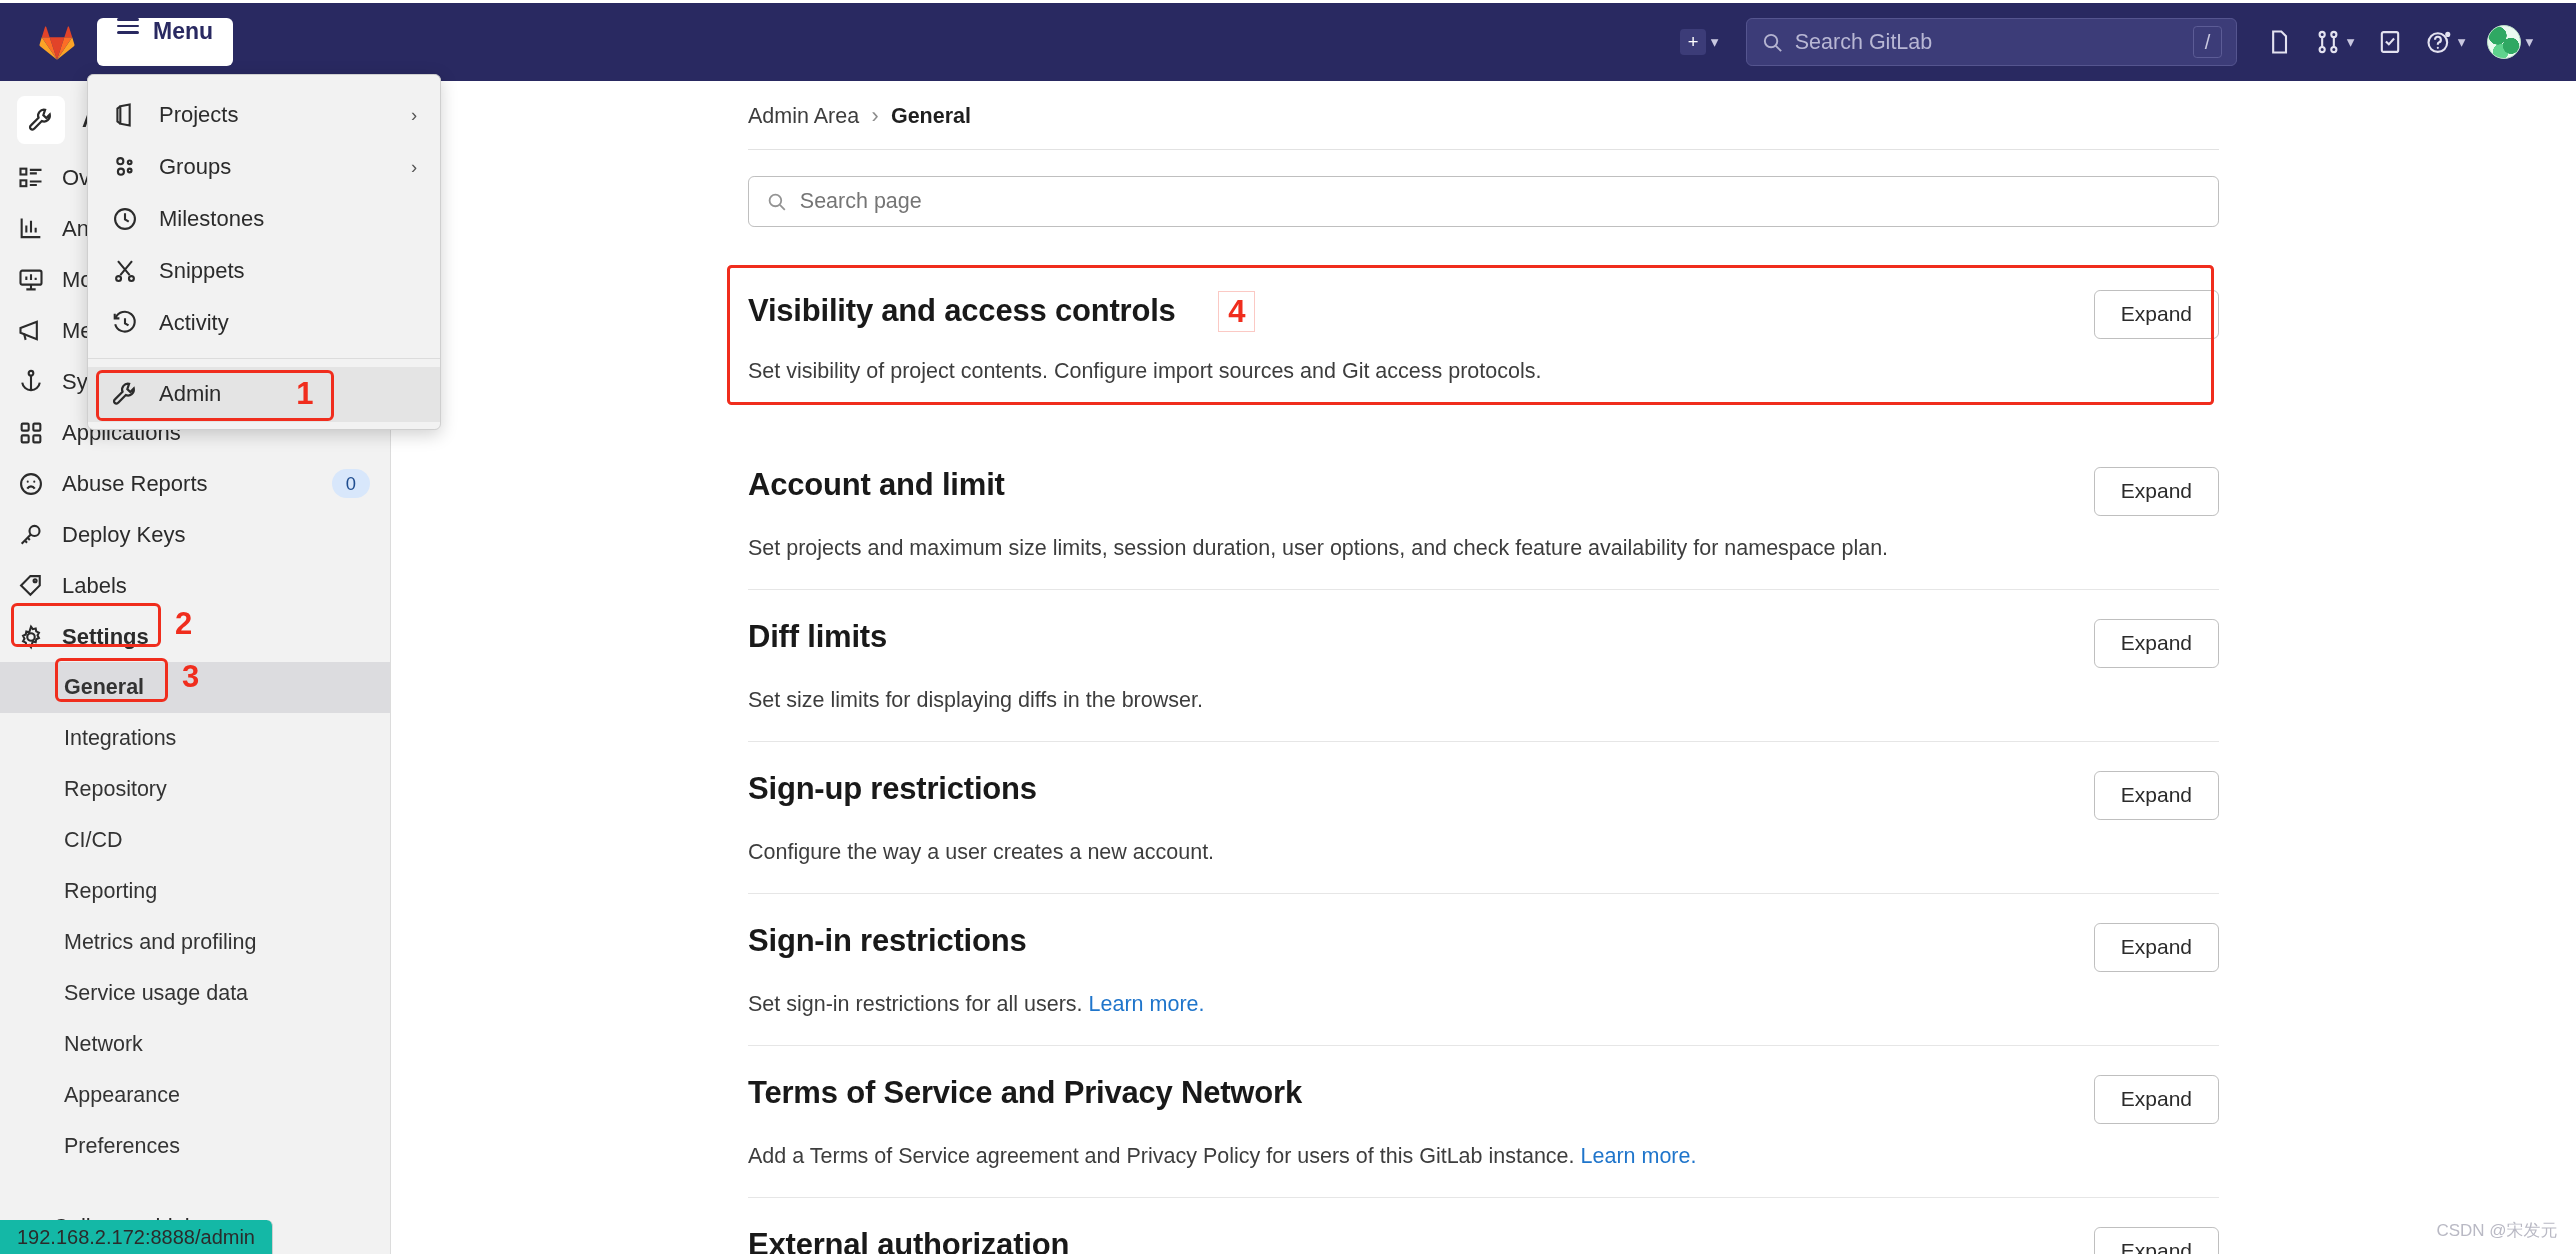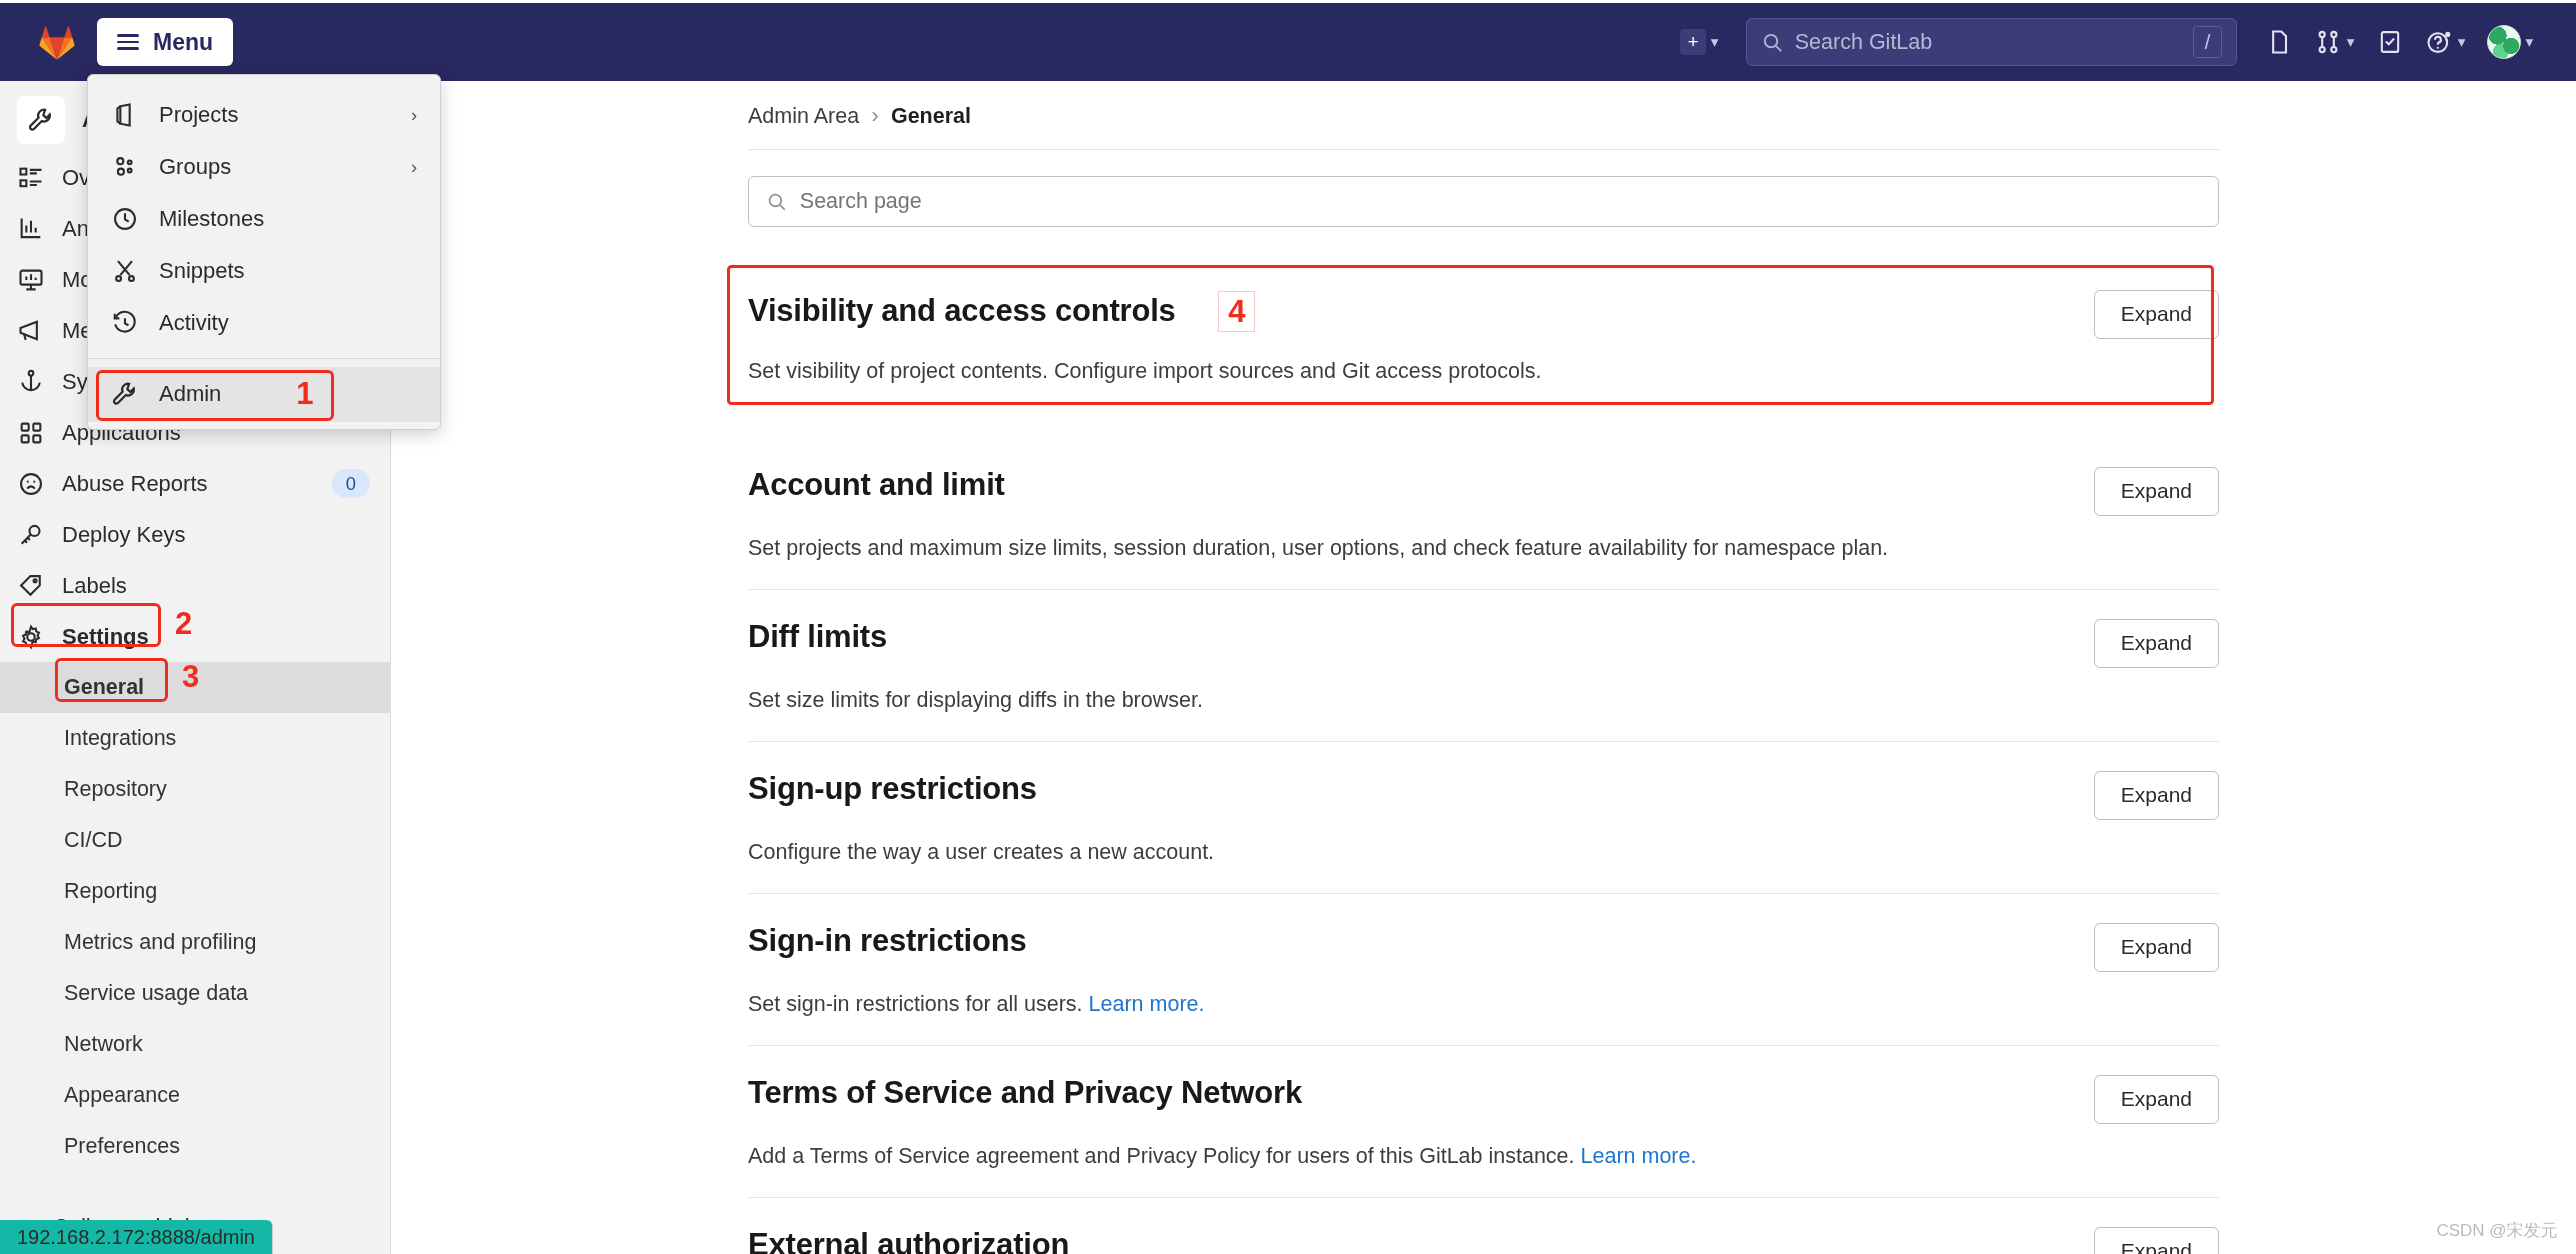--- a/index.html
+++ b/index.html
@@ -13,21 +13,21 @@
   
   #topnav {
     position: absolute; top: 3.1px; left: 0; width: 2576px; height: 78px;
     background: #292961; display: flex; align-items: center;
     padding: 0 23px; z-index: 40;
   }
   #gl-logo { width: 40px; height: 40px; margin-left: 14px; margin-right: 20px; flex: none; }
   #menu-btn {
     background: #fff; border: none; border-radius: 6.1px;
     height: 48px; padding: 0 20px;
-    display: flex; align-items: center; gap: 14px;
+    display: flex; gap: 14px;
     color: #292961; font-size: 23px; font-weight: 600;
     font-family: "Liberation Sans", sans-serif; cursor: pointer;
   }
   .hamb { display: inline-flex; flex-direction: column; gap: 3.8px; }
   .hamb i { display: block; width: 22px; height: 2.7px; background: #292961; border-radius: 1.5px; }
 
   #topnav-right { margin-left: auto; display: flex; align-items: center; gap: 0; padding-right: 9.2px; }
   .tn-item {
     display: flex; align-items: center; gap: 4.6px;
     color: #d6d5e8; padding: 7.7px 10.7px; border-radius: 4.6px; cursor: pointer;

